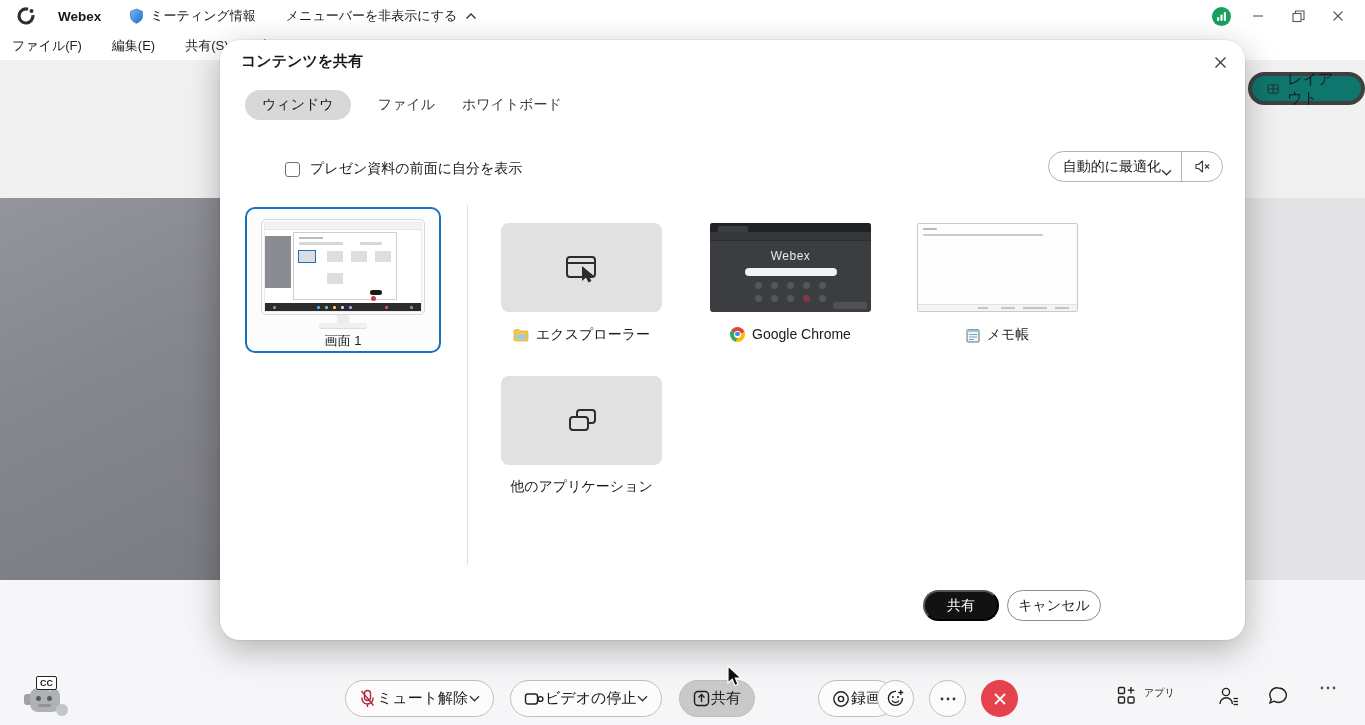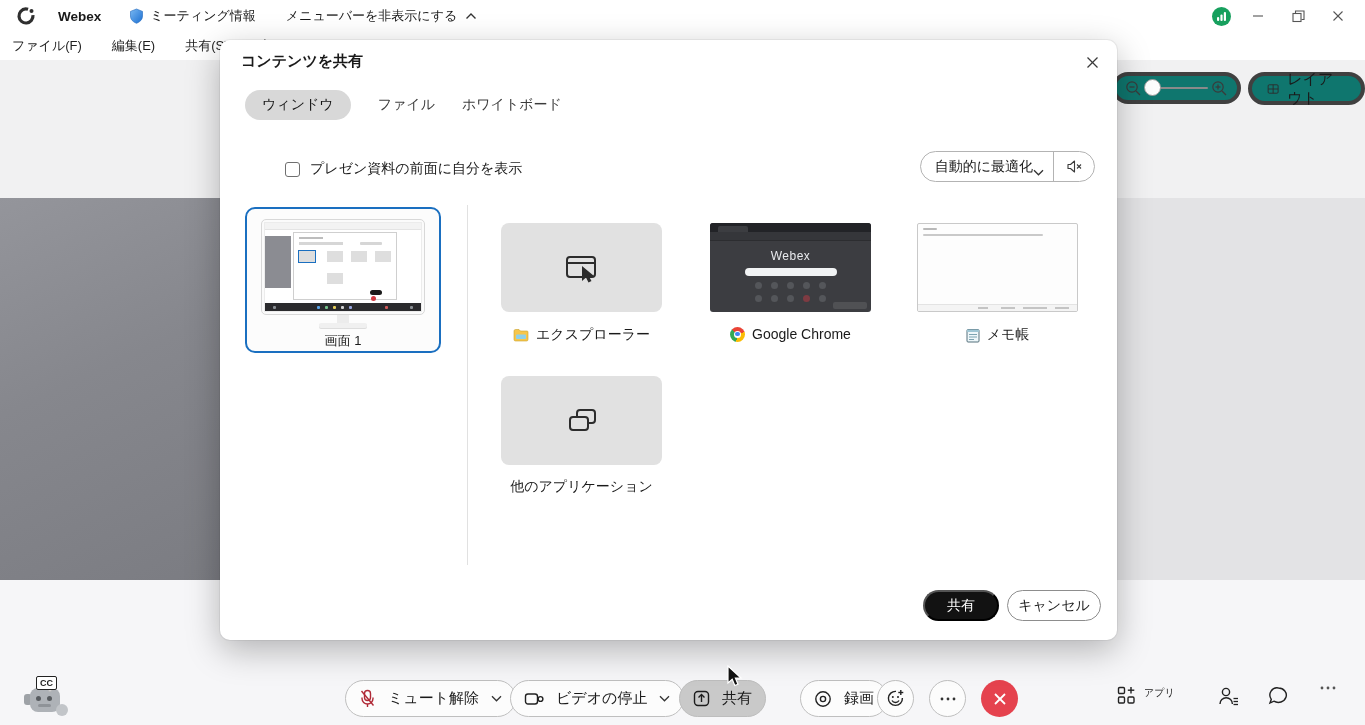--- a/index.html
+++ b/index.html
@@ -25,21 +25,21 @@
   .stage { left:0; top:198px; width:1365px; height:382px; background:#e3e3e5; }
   .video-feed { left:0; top:198px; width:220px; height:382px; background:linear-gradient(155deg,#94959b 0%,#86878d 45%,#7b7c82 100%); }
 
   .pill { display:flex; align-items:center; border:4px solid #404040; background:#0f766e; border-radius:17px; }
   .zoom-pill { left:1112px; top:72px; width:129px; height:32px; padding:0 9px; justify-content:space-between; }
   .zoom-track { width:62px; height:2px; background:#8a8a8a; border-radius:1px; position:relative; }
   .zoom-knob { position:absolute; left:-2px; top:-8px; width:17px; height:17px; border-radius:50%; background:#fdfdfd; border:1px solid #9a9a9a; }
   .layout-btn { left:1248px; top:72px; height:33px; padding:0 15px; gap:8px; font-size:15px; }
 
   
-  .dialog { left:220px; top:40px; width:897px; height:600px; background:#ffffff; border-radius:10px; box-shadow:0 10px 34px rgba(0,0,0,.28), 0 0 0 1px rgba(0,0,0,.05); z-index:20; }
+  .dialog { left:220px; top:40px; width:1025px; height:600px; background:#ffffff; border-radius:20px; box-shadow:0 10px 34px rgba(0,0,0,.28), 0 0 0 1px rgba(0,0,0,.05); z-index:20; }
   .dlg-title { left:21px; top:12px; font-size:15px; font-weight:bold; }
   .dlg-close { right:13px; top:10px; width:24px; height:24px; display:flex; align-items:center; justify-content:center; border-radius:4px; }
   .tabs { left:25px; top:50px; display:flex; align-items:center; gap:27px; font-size:14px; }
   .tab { color:#3c3c3c; padding:6px 0; }
   .tab.sel { background:#d8d8d8; color:#141414; border-radius:16px; padding:6px 17px; }
   .chk-row { left:25px; top:120px; display:flex; align-items:center; gap:10px; font-size:14px;padding-left:40px; }
   .checkbox { width:15px; height:15px; border:1.5px solid #6f6f6f; border-radius:3px; background:#fff; }
   .optimize { right:22px; top:111px; height:31px; border:1px solid #b3b3b3; border-radius:16px; background:#fff; display:flex; align-items:center; }
   .optimize .txt { font-size:14px; padding:0 9px 0 14px; display:flex; align-items:flex-end; }
   .optimize .divider { width:1px; height:31px; background:#b3b3b3; }
@@ -88,21 +88,21 @@
   .n-line { position:absolute; height:2px; background:#b9b9b9; border-radius:1px; }
   .n-status { position:absolute; left:0; bottom:0; width:100%; height:7px; background:#f4f4f4; border-top:1px solid #e3e3e3; }
   .n-s { position:absolute; bottom:2px; height:2px; background:#c4c4c4; }
 
   .dlg-btn { position:absolute; top:550px; height:31px; border-radius:16px; font-size:14px; display:flex; align-items:center; justify-content:center; }
   .btn-share { left:703px; width:76px; background:#121212; color:#ffffff; }
   .btn-cancel { left:787px; width:94px; background:#ffffff; border:1px solid #8d8d8d; color:#1a1a1a; }
 
   
   .ctl { position:absolute; top:680px; height:37px; display:flex; align-items:center; border-radius:19px; font-size:15px; }
-  .ctl.bordered { border:1px solid #bfbfbf; background:#fcfcfc; padding:0 13px; gap:12px; }
+  .ctl.bordered { border:1px solid #bfbfbf; background:#fcfcfc; padding:0 13px; gap:1px; }
   .ctl.circle { width:37px; justify-content:center; border:1px solid #bfbfbf; background:#fcfcfc; }
   .ctl.active { background:#c9c9c9; border:1px solid #bdbdbd; }
   .ctl.leave { background:#e5424e; border:none; width:37px; justify-content:center; }
   .right-ctl { position:absolute; top:686px; display:flex; gap:8px; font-size:10px; }
 
   .robot { left:24px; top:676px; width:56px; height:46px; }
   .robot .head { position:absolute; left:6px; top:12px; width:30px; height:24px; background:#aeb2b7; border-radius:8px; }
   .robot .ear { position:absolute; left:0px; top:18px; width:8px; height:11px; background:#9ea2a7; border-radius:3px; }
   .robot .eye { position:absolute; top:8px; width:5px; height:5px; border-radius:50%; background:#585c60; }
   .robot .chin { position:absolute; left:32px; top:28px; width:12px; height:12px; border-radius:50%; background:#c2c5c9; }
@@ -395,21 +395,21 @@
 
 <div class="ctl bordered active" style="left:679px;">
   <svg width="17" height="17" viewBox="0 0 17 17">
     <rect x="1.5" y="1.5" width="14" height="14" rx="3.5" fill="none" stroke="#1c1c1c" stroke-width="1.4"></rect>
     <line x1="8.5" y1="12" x2="8.5" y2="5" stroke="#1c1c1c" stroke-width="1.4"></line>
     <polyline points="5.5,7.5 8.5,4.5 11.5,7.5" fill="none" stroke="#1c1c1c" stroke-width="1.4"></polyline>
   </svg>
   <span>共有</span>
 </div>
 
-<div class="ctl bordered" style="left:800px;justify-content:space-between;">
+<div class="ctl bordered" style="left:818px;justify-content:space-between;">
   <svg width="18" height="18" viewBox="0 0 18 18">
     <circle cx="9" cy="9" r="7.2" fill="none" stroke="#222" stroke-width="1.4"></circle>
     <circle cx="9" cy="9" r="2.6" fill="none" stroke="#222" stroke-width="1.4"></circle>
   </svg>
   <span>録画</span>
 </div>
 
 <div class="ctl circle" style="left:877px;">
   <svg width="19" height="19" viewBox="0 0 19 19">
     <path d="M16.4 9 A7 7 0 1 1 10 2.4" fill="none" stroke="#222" stroke-width="1.4"></path>

